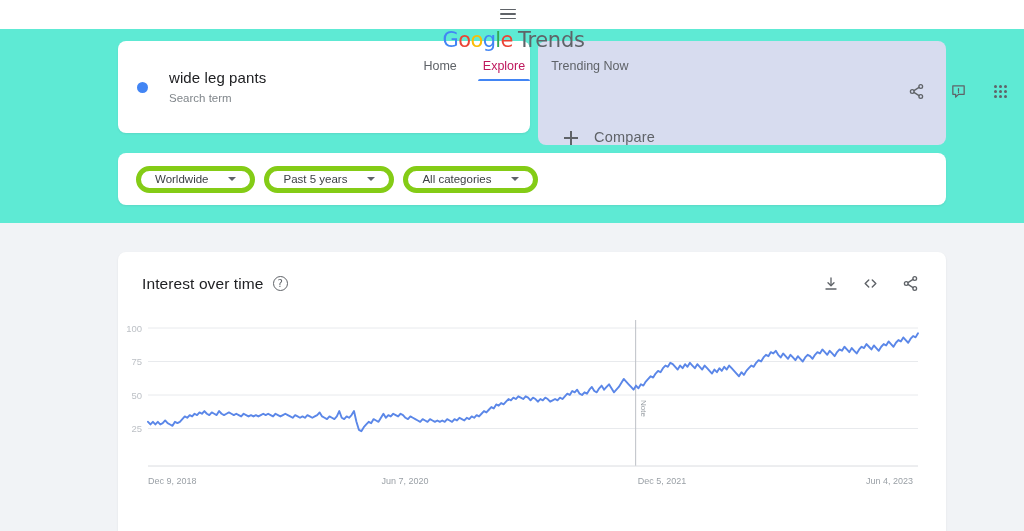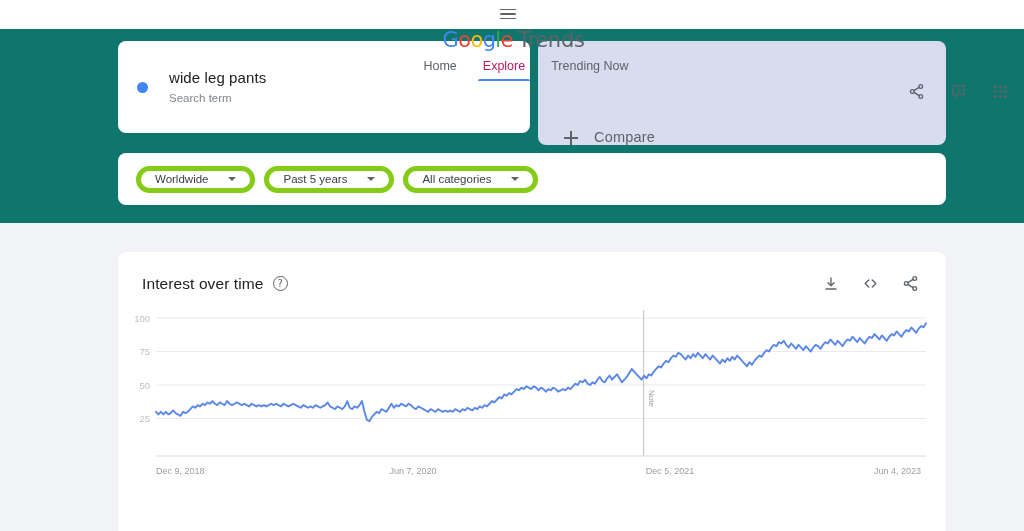--- a/index.html
+++ b/index.html
@@ -122,21 +122,21 @@
   .dots-grid i {
     display: block;
     width: 3px;
     height: 3px;
     background: #5f6368;
     border-radius: 50%;
   }
 
   
   .upper {
-    background: #0f766e;
+    background: #5eead4;
     padding: 12px 0 18px 0;
   }
   .query-row {
     display: flex;
     margin: 0 78px 0 118px;
     gap: 8px;
   }
   .term-card {
     flex: 0 0 412px;
     height: 92px;
@@ -292,24 +292,23 @@
     display: flex;
     align-items: center;
     justify-content: center;
     cursor: pointer;
     color: #5f6368;
   }
 
   .plot-wrap {
     position: absolute;
     left: 0;
-    top: 38px;
+    top: 48px;
     width: 100%;
     height: 230px;
-    padding-left: 8px;
   }
   .plot-svg {
     display: block;
     width: 100%;
     height: 100%;
   }
   .gridline { stroke: #e8eaed; stroke-width: 1; }
   .axisline { stroke: #dadce0; stroke-width: 1; }
   .ytick {
     fill: #bdc1c6;

